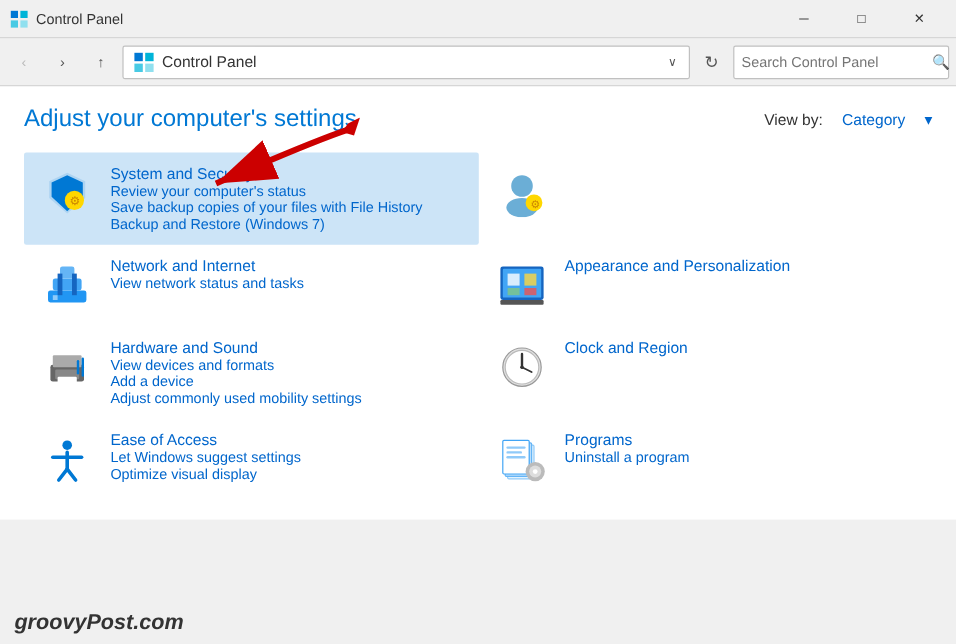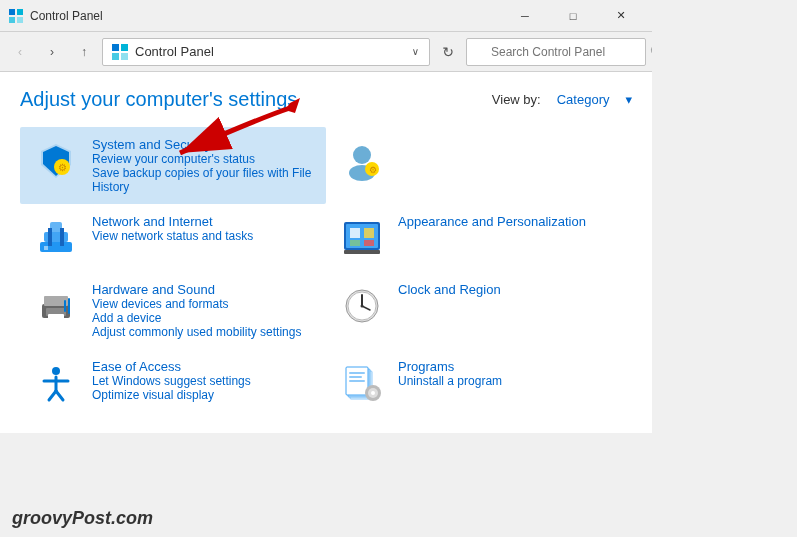--- a/index.html
+++ b/index.html
@@ -120,21 +120,21 @@
       border-radius: 2px;
     }
 
     .search-field {
       width: 180px;
       height: 28px;
       border: 1px solid #c0c0c0;
       background: white;
       display: flex;
       align-items: center;
-      padding: 0 24px;
+      padding: 0 6px;
       border-radius: 2px;
       gap: 4px;
     }
     .search-input {
       border: none;
       outline: none;
       font-size: 12px;
       color: #999;
       flex: 1;
       background: transparent;
@@ -233,21 +233,21 @@
       position: absolute;
       top: 98px;
       left: 100px;
       pointer-events: none;
       z-index: 100;
     }
   </style>
 </head>
 <body>
 
-<div style="position:relative; width:652px; height:537px; overflow:hidden;">
+<div style="position:relative; width:797px; height:537px; overflow:hidden;">
 
   <div class="title-bar">
     <div class="title-bar-icon">
 
       <svg width="16" height="16" viewBox="0 0 16 16">
         <rect x="1" y="1" width="6" height="6" fill="#0078d4"></rect>
         <rect x="9" y="1" width="6" height="6" fill="#00b4d8"></rect>
         <rect x="1" y="9" width="6" height="6" fill="#48cae4"></rect>
         <rect x="9" y="9" width="6" height="6" fill="#90e0ef"></rect>
       </svg>
@@ -306,20 +306,21 @@
             <polygon points="20,5 33,11 33,23 20,35 7,23 7,11" fill="#0078d4"></polygon>
 
             <circle cx="26" cy="26" r="8" fill="#ffd700"></circle>
             <text x="22" y="30" font-size="10" fill="#cc8800">⚙</text>
           </svg>
         </div>
         <div class="item-content">
           <a class="item-title">System and Security</a>
           <a class="item-link">Review your computer's status</a>
           <a class="item-link">Save backup copies of your files with File History</a>
+          <a class="item-link">Backup and Restore (Windows 7)</a>
         </div>
       </div>
 
       <div class="panel-item">
         <div class="item-icon">
           <svg width="40" height="40" viewBox="0 0 40 40">
             <circle cx="20" cy="14" r="9" fill="#6baed6"></circle>
             <ellipse cx="20" cy="32" rx="13" ry="8" fill="#6baed6"></ellipse>
 
             <circle cx="30" cy="28" r="7" fill="#ffd700"></circle>

